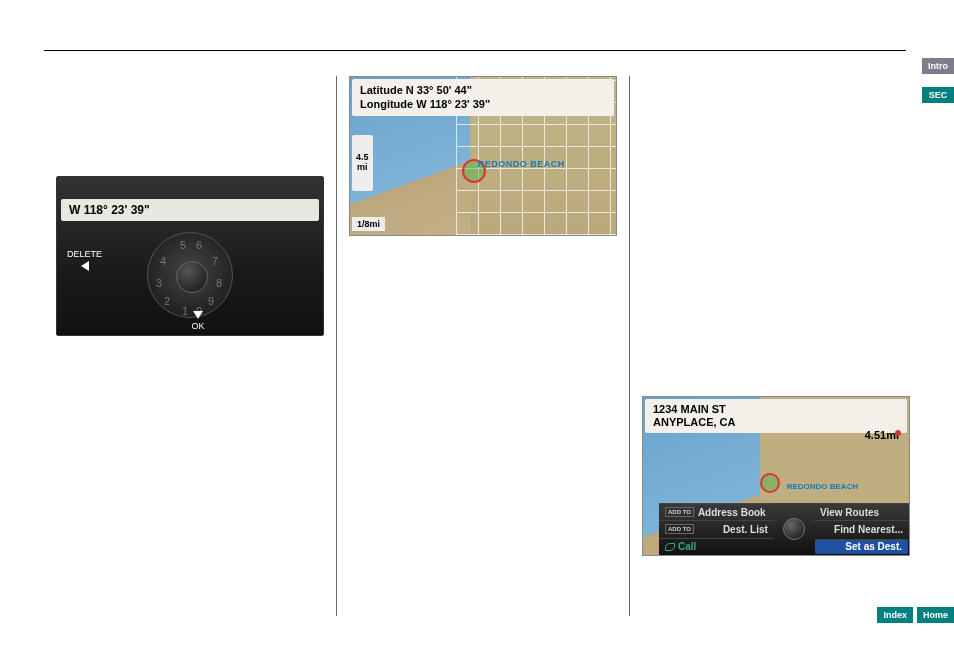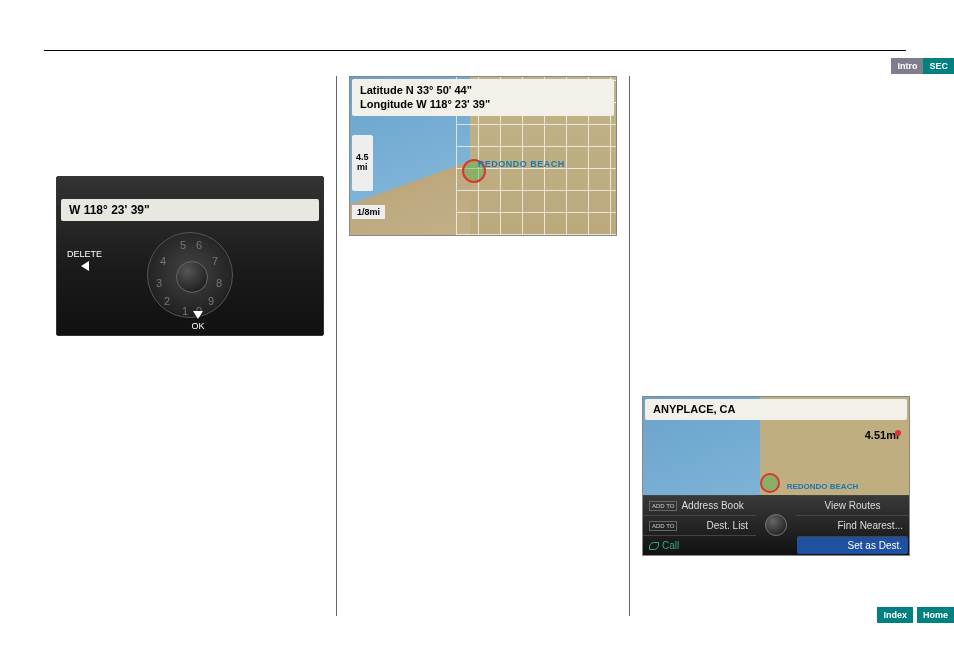--- a/index.html
+++ b/index.html
@@ -36,21 +36,22 @@
   .col.left { flex: 0 0 285px; border: none; }
   .col.mid { flex: 0 0 285px; border-left: 1px solid #666; }
   .col.right { flex: 0 0 285px; border-left: 1px solid #666; }
 
   
   .tabs {
     position: absolute;
     right: 0;
     top: 58px;
     display: flex;
-    gap: 0;
+    flex-direction: column;
+    gap: 13px;
   }
   .tab {
     background: #008080;
     color: #ffffff;
     font-size: 9px;
     font-weight: bold;
     padding: 3px 6px;
     text-align: center;
     min-width: 28px;
   }
@@ -218,21 +219,21 @@
     font-size: 9px;
     font-weight: bold;
     padding: 18px 4px;
     border-radius: 2px;
     text-align: center;
     line-height: 1.1;
     color: #000;
   }
   .nav-screen2 .scale {
     position: absolute;
-    bottom: 16px; left: 2px;
+    bottom: 4px; left: 2px;
     background: #eee;
     color: #000;
     font-size: 9px;
     font-weight: bold;
     padding: 2px 5px;
     border-radius: 0;
   }
   .nav-screen2 .marker {
     position: absolute;
     left: 42%; top: 52%;
@@ -297,28 +298,29 @@
   }
   .nav-screen3 .place2 {
     position: absolute;
     left: 54%; top: 54%;
     color: #1878b8;
     font-size: 8px;
     font-weight: bold;
   }
   .nav-screen3 .menu {
     position: absolute;
-    left: 0; right: 0; bottom: 0;
-    height: 60px;
+    left: 16px; right: 0; bottom: 0;
+    height: 52px;
     background: linear-gradient(#3a3a3a, #111);
     display: grid;
     grid-template-columns: 1fr 40px 1fr;
     grid-template-rows: 1fr 1fr 1fr;
     font-size: 10px;
     color: #ddd;
+    font-weight: bold;
   }
   .menu .mbtn {
     display: flex;
     align-items: center;
     padding: 0 6px;
     border-top: 1px solid #444;
     white-space: nowrap;
   }
   .menu .mbtn .addto {
     display: inline-block;
@@ -331,21 +333,21 @@
   }
   .menu .l1 { grid-column: 1; grid-row: 1; }
   .menu .l2 { grid-column: 1; grid-row: 2; gap: 25px; }
   .menu .l3 { grid-column: 1; grid-row: 3; color: #3a7; }
   .menu .center { grid-column: 2; grid-row: 1 / span 3; display:flex; align-items:center; justify-content:center; }
   .menu .center .knob {
     width: 22px; height: 22px; border-radius: 50%;
     background: radial-gradient(circle at 35% 30%, #666, #111);
     border: 1px solid #777;
   }
-  .menu .r1 { grid-column: 3; grid-row: 1; justify-content: center; }
+  .menu .r1 { grid-column: 3; grid-row: 1; justify-content: flex-start; }
   .menu .r2 { grid-column: 3; grid-row: 2; justify-content: flex-end; }
   .menu .r3 { grid-column: 3; grid-row: 3; justify-content: flex-end;
     background: #2050a0; color: #fff; border-radius: 2px; margin: 1px; }
   .menu .l3 .phone {
     display: inline-block;
     width: 10px; height: 8px;
     border: 1px solid #3a7;
     border-top-left-radius: 5px;
     border-bottom-right-radius: 5px;
     margin-right: 3px;
@@ -408,20 +410,21 @@
         <div class="marker"></div>
         <div class="place">REDONDO BEACH</div>
         <div class="scale">1/8mi</div>
       </div>
     </div>
 
     <div class="col right">
       <div class="nav-screen3">
         <div class="land"></div>
         <div class="overlay2">
+          <div>1234 MAIN ST</div>
           <div>ANYPLACE, CA</div>
         </div>
         <div class="dist2">4.51mi</div>
         <div class="pin"></div>
         <div class="marker"></div>
         <div class="place2">REDONDO BEACH</div>
         <div class="menu">
           <div class="mbtn l1">
             <span class="addto">ADD TO</span>
             <span>Address Book</span>

